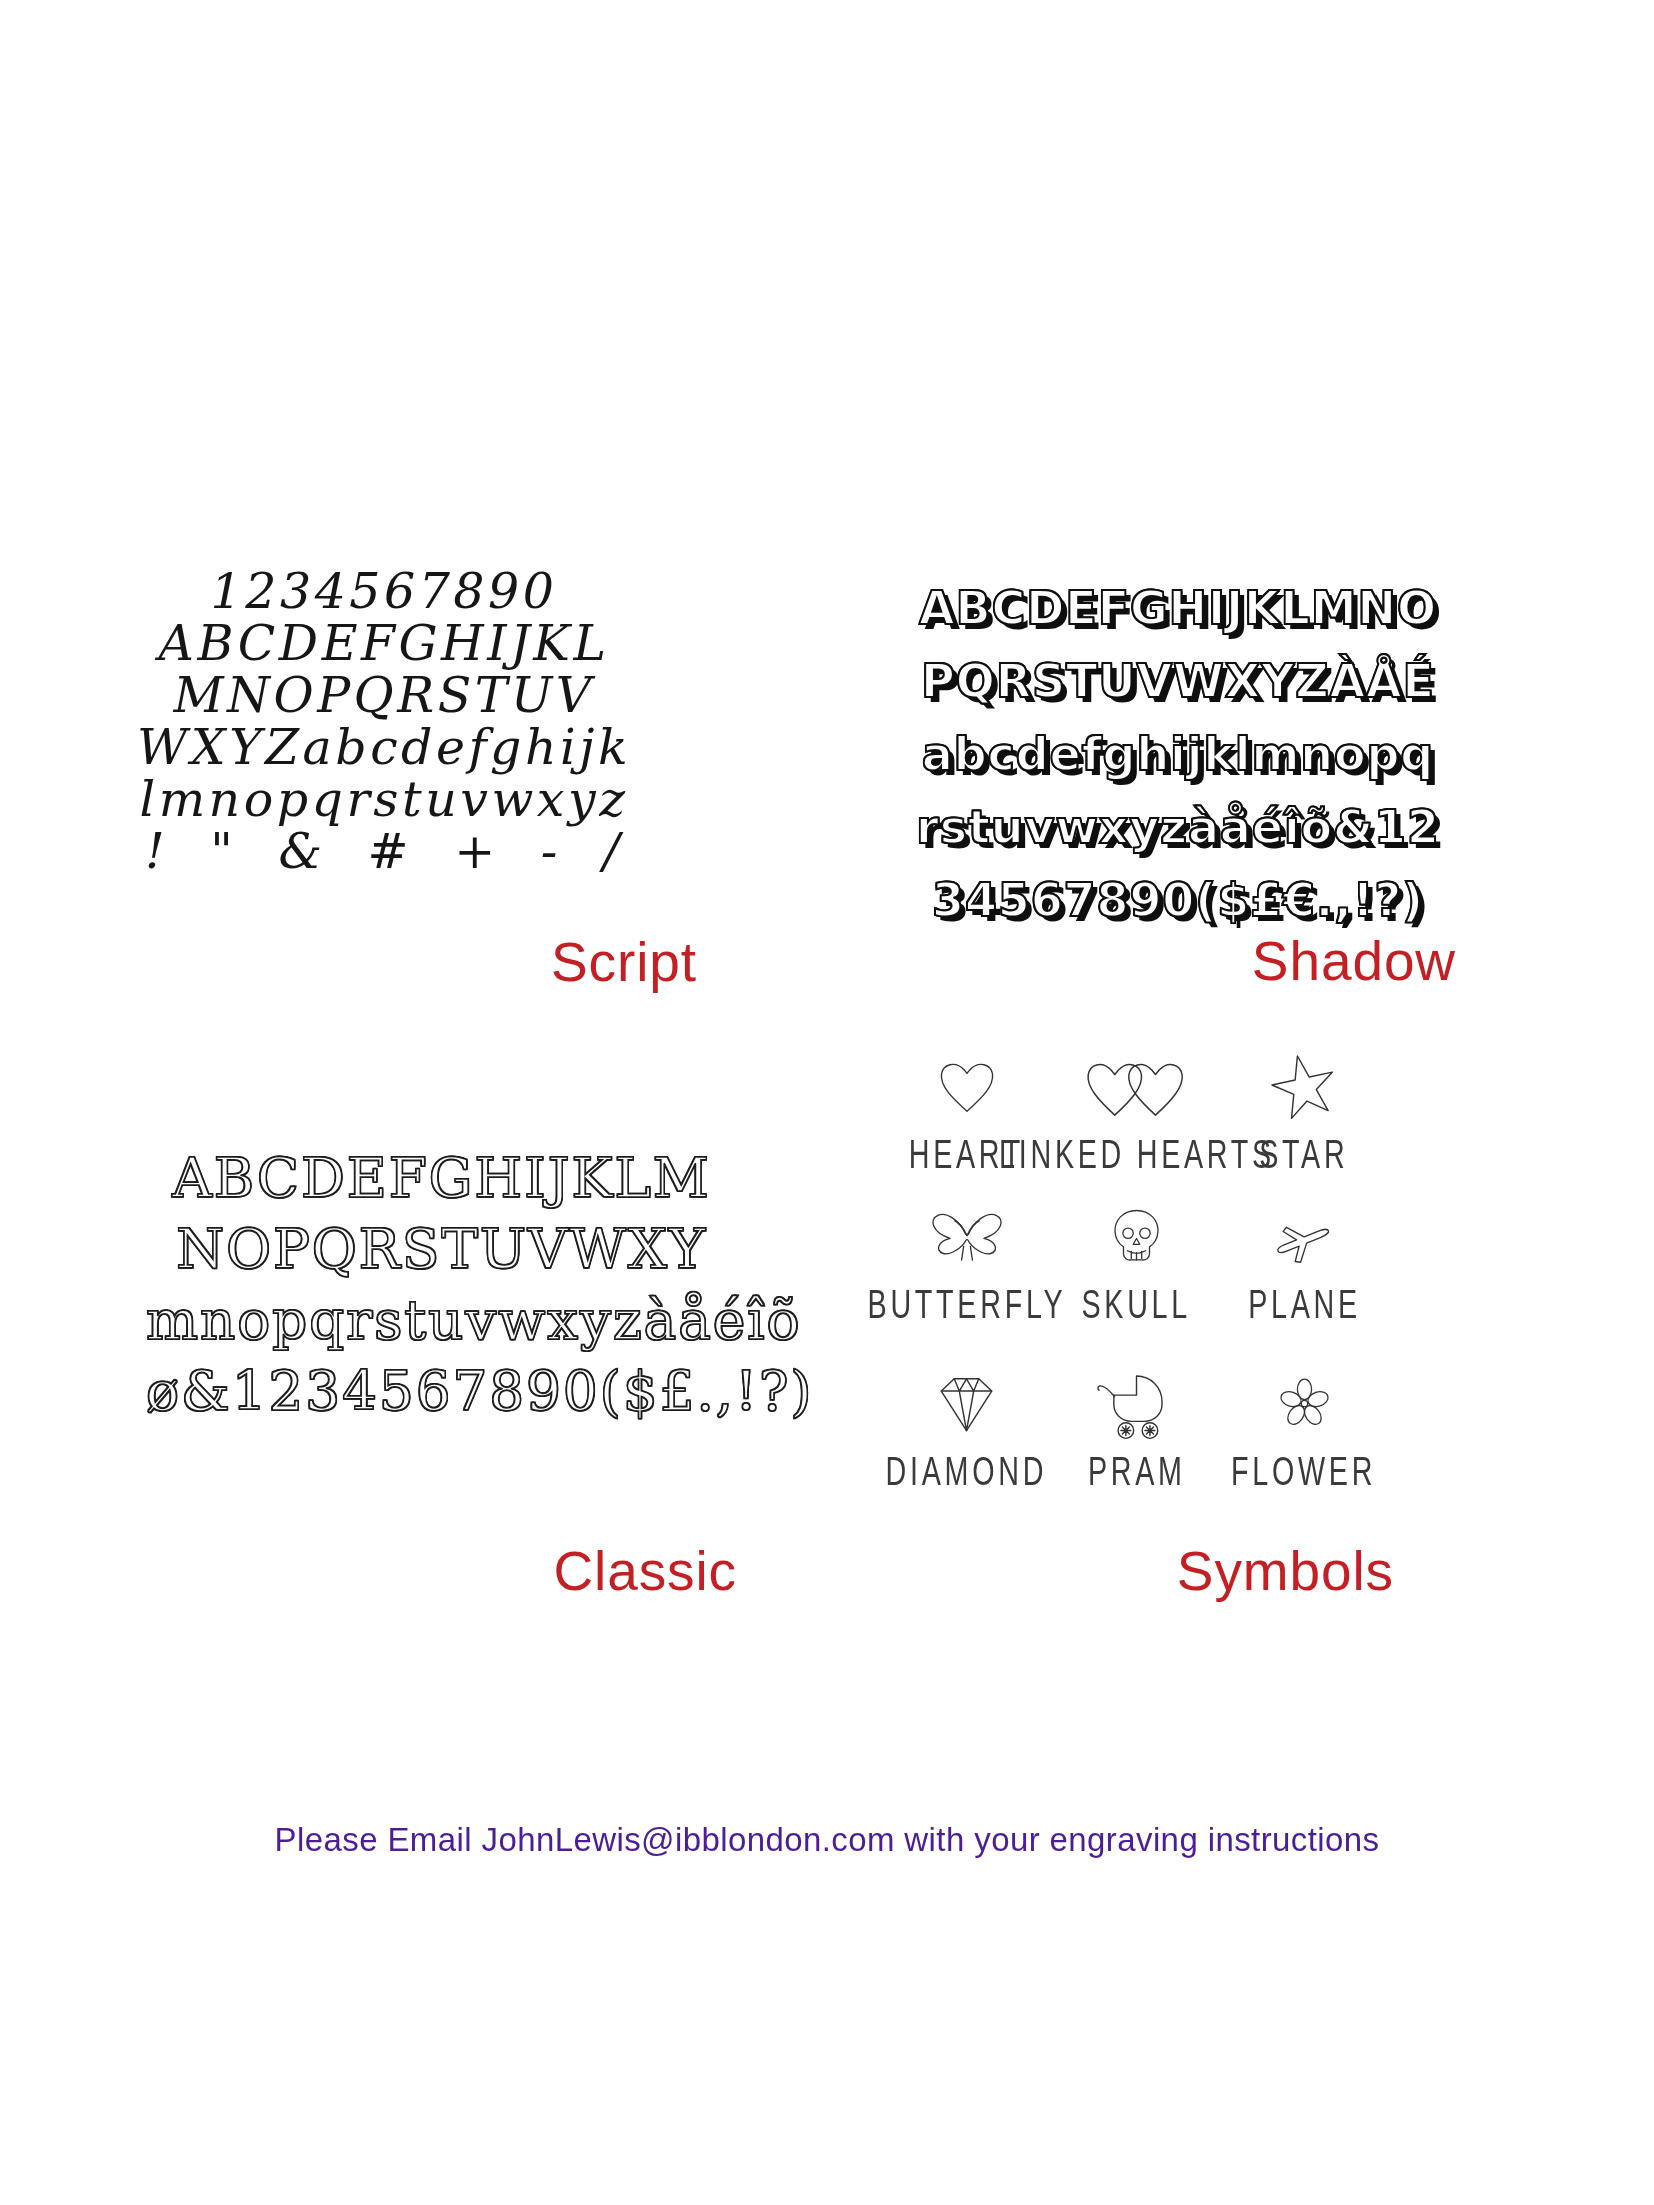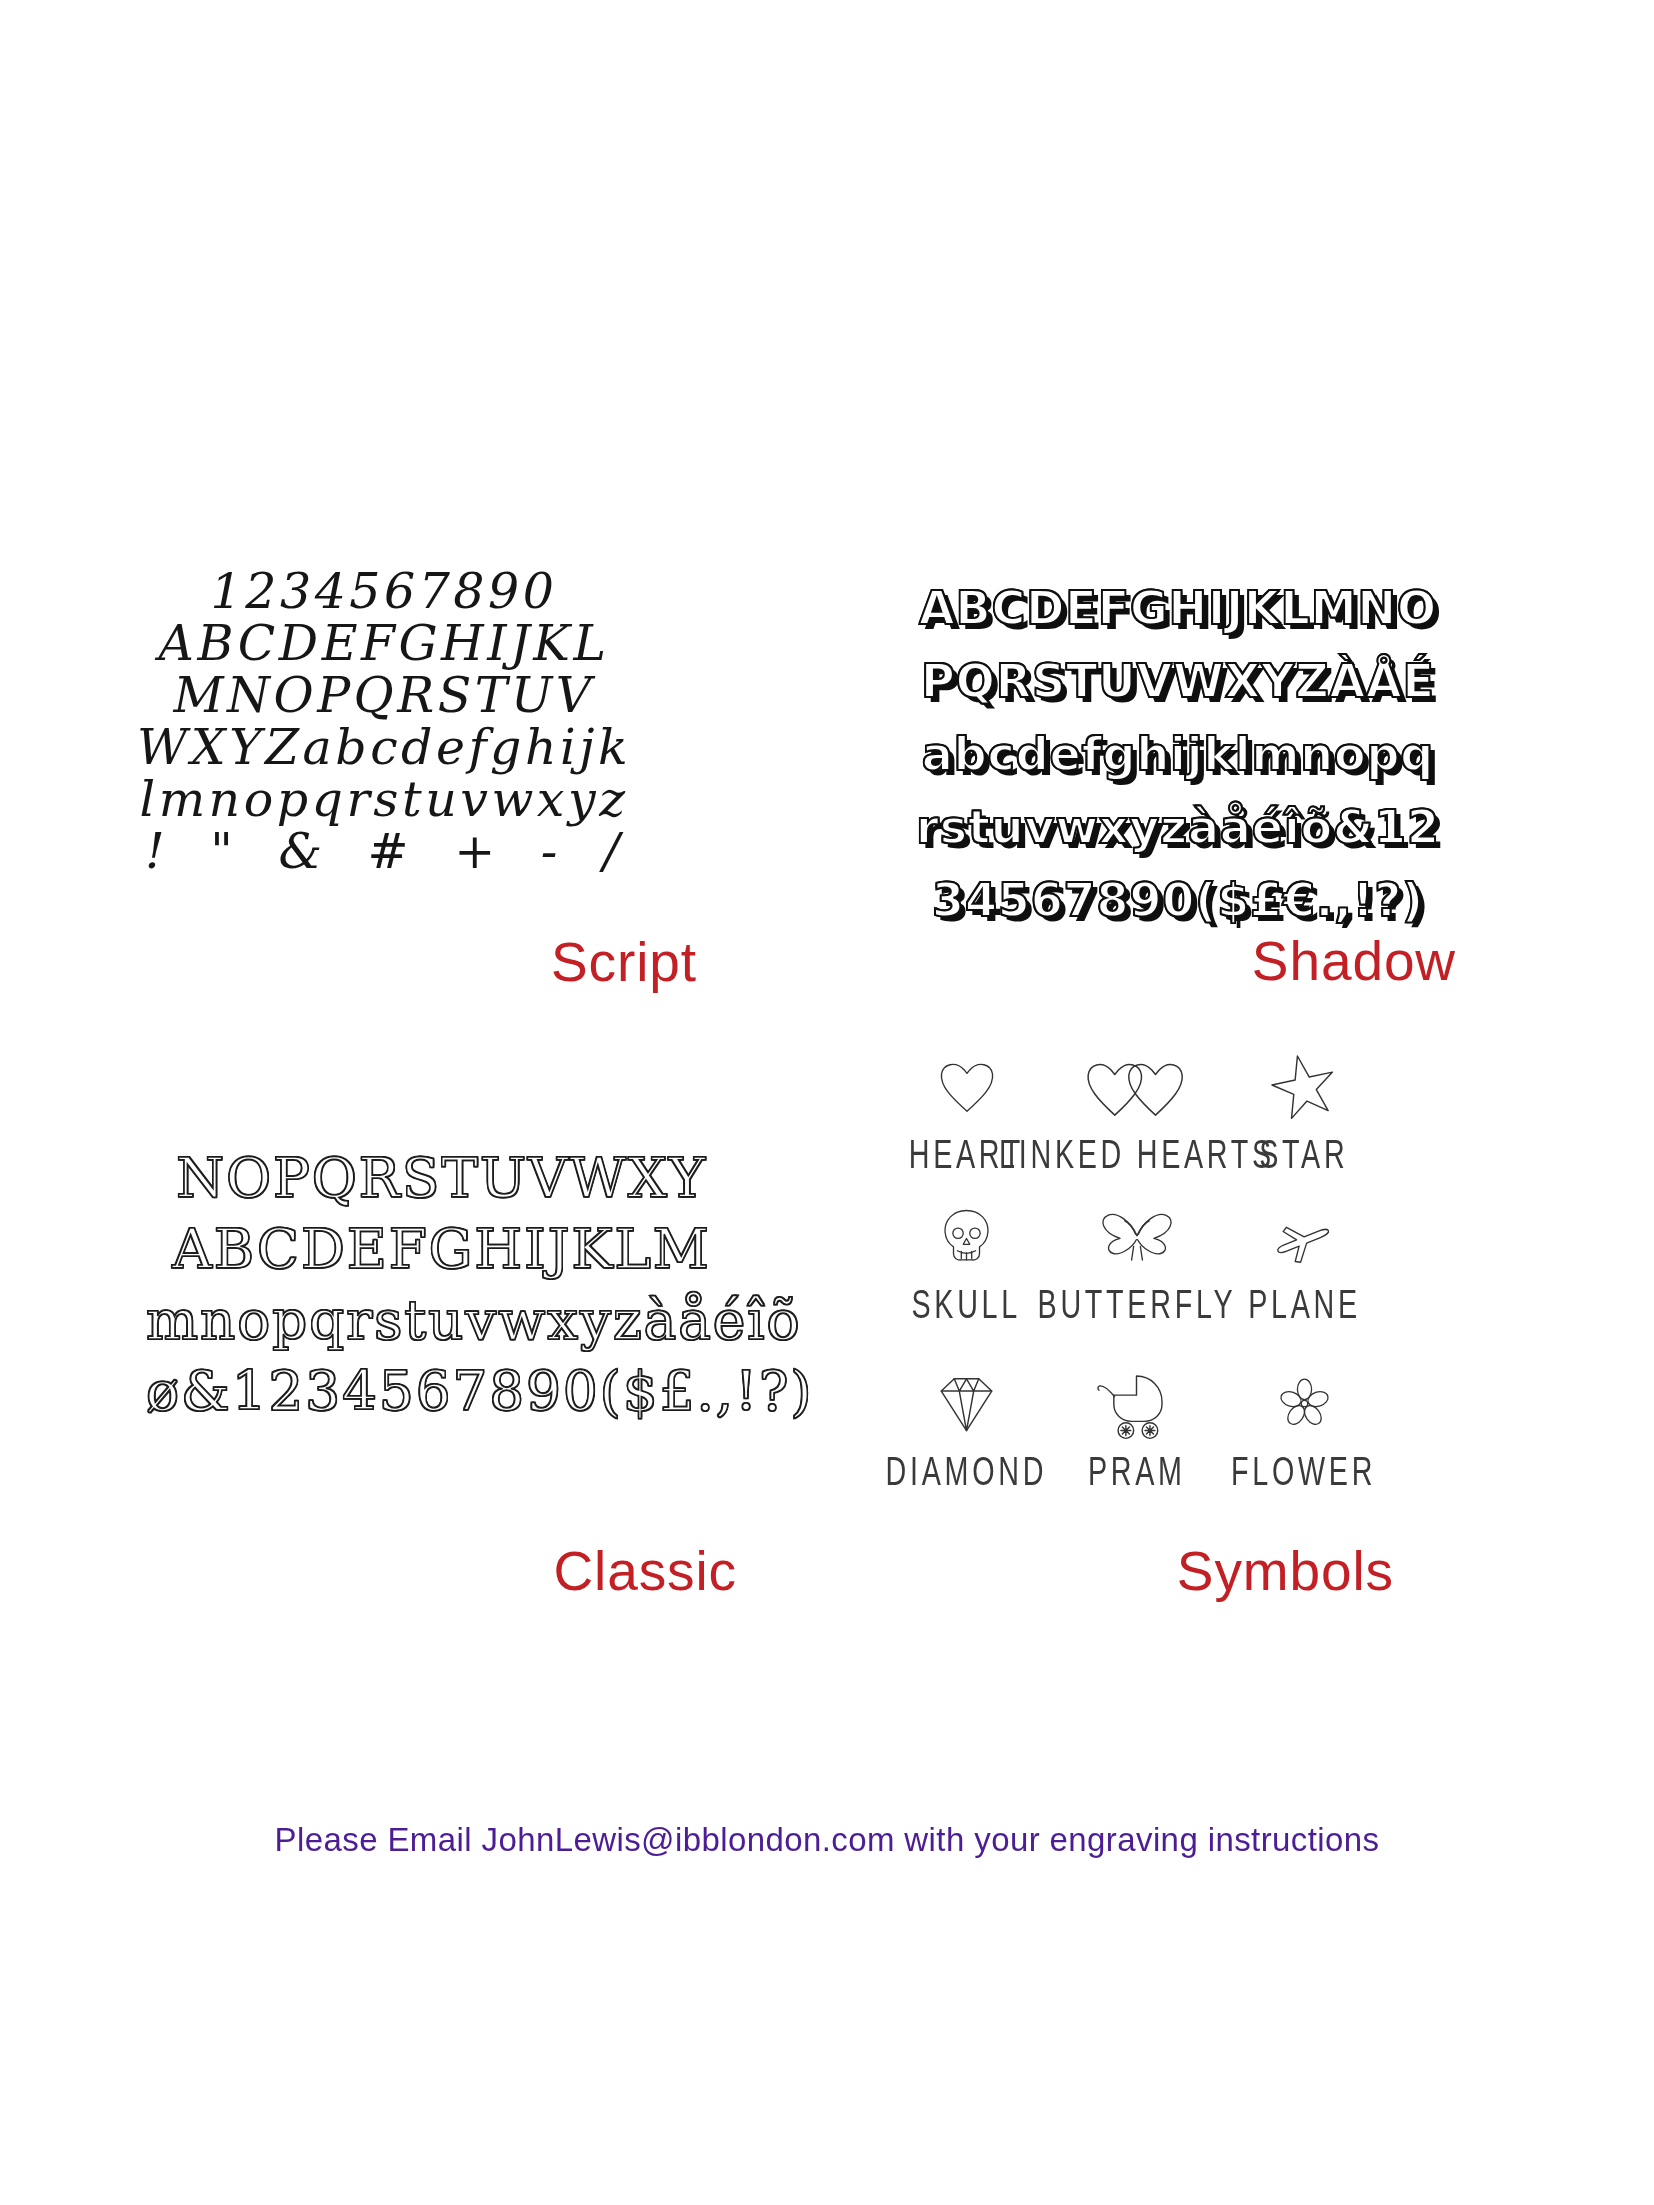--- a/index.html
+++ b/index.html
@@ -96,22 +96,22 @@
   <div class="abs shadow-text">
     <div class="line">ABCDEFGHIJKLMNO</div>
     <div class="line">PQRSTUVWXYZÀÅÉ</div>
     <div class="line">abcdefghijklmnopq</div>
     <div class="line">rstuvwxyzàåéîõ&amp;12</div>
     <div class="line">34567890($£€.,!?)</div>
   </div>
   <div class="abs section-label lbl-shadow">Shadow</div>
 
   <div class="abs classic-text">
+    <div class="line">ABCDEFGHIJKLM</div>
     <div class="line">NOPQRSTUVWXY</div>
-    <div class="line">ABCDEFGHIJKLM</div>
     <div class="line">mnopqrstuvwxyzàåéîõ</div>
     <div class="line">ø&amp;1234567890($£.,!?)</div>
   </div>
   <div class="abs section-label lbl-classic">Classic</div>
 
   <div class="abs sym-row row-1">
     <div class="sym-cell">
       <span class="sym-iconbox">
         <svg class="icon-svg" width="72" height="69" viewBox="0 0 100 100">
           <path d="M50,86 C29,67 11,50 13,32 C15,18 33,12 46,26 L50,31 L54,26 C67,12 85,18 87,32 C89,50 71,67 50,86 Z"></path>
@@ -132,42 +132,42 @@
       <span class="sym-iconbox">
         <svg class="icon-svg" width="74" height="72" viewBox="0 0 100 100">
           <polygon transform="rotate(-12 50 50)" points="50,6 60,38 93,38 66,57 76,89 50,70 24,89 34,57 7,38 40,38"></polygon>
         </svg>
       </span>
       <div class="sym-label">STAR</div>
     </div>
   </div>
 
   <div class="abs sym-row row-2">
+    <div class="sym-cell">
+      <span class="sym-iconbox">
+        <svg class="icon-svg" width="88" height="74" viewBox="0 0 130 100">
+          <path d="M65,48 C56,28 36,12 22,18 C8,24 14,44 40,52 C22,56 18,70 29,74 C40,78 58,66 64,54"></path>
+          <path d="M65,48 C74,28 94,12 108,18 C122,24 116,44 90,52 C108,56 112,70 101,74 C90,78 72,66 66,54"></path>
+          <path d="M63,46 C59,36 52,28 47,26 M67,46 C71,36 78,28 83,26"></path>
+          <path d="M60,64 L57,84 M70,64 L73,84"></path>
+        </svg>
+      </span>
+      <div class="sym-label">BUTTERFLY</div>
+    </div>
     <div class="sym-cell">
       <span class="sym-iconbox">
         <svg class="icon-svg" width="65" height="71" viewBox="0 0 100 100">
           <path d="M50,10 C29,10 16,25 17,43 C18,55 24,62 30,66 L30,77 C30,83 36,87 42,86 L58,86 C64,87 70,83 70,77 L70,66 C76,62 82,55 83,43 C84,25 71,10 50,10 Z"></path>
           <circle cx="37" cy="45" r="8"></circle>
           <circle cx="63" cy="45" r="8"></circle>
           <path d="M50,53 L45,62 L55,62 Z"></path>
           <path d="M36,72 C45,77 55,77 64,72 M42,73 L42,84 M50,75 L50,86 M58,73 L58,84"></path>
         </svg>
       </span>
       <div class="sym-label">SKULL</div>
-    </div>
-    <div class="sym-cell">
-      <span class="sym-iconbox">
-        <svg class="icon-svg" width="88" height="74" viewBox="0 0 130 100">
-          <path d="M65,48 C56,28 36,12 22,18 C8,24 14,44 40,52 C22,56 18,70 29,74 C40,78 58,66 64,54"></path>
-          <path d="M65,48 C74,28 94,12 108,18 C122,24 116,44 90,52 C108,56 112,70 101,74 C90,78 72,66 66,54"></path>
-          <path d="M63,46 C59,36 52,28 47,26 M67,46 C71,36 78,28 83,26"></path>
-          <path d="M60,64 L57,84 M70,64 L73,84"></path>
-        </svg>
-      </span>
-      <div class="sym-label">BUTTERFLY</div>
     </div>
     <div class="sym-cell">
       <span class="sym-iconbox">
         <svg class="icon-svg" width="78" height="74" viewBox="0 0 110 110">
           <g transform="rotate(-22 55 57)">
             <path d="M12,60 C12,57 17,55 24,55 L44,55 L30,36 L37,32 L56,55 L78,55 C86,55 93,57 93,60 C93,63 86,65 78,65 L56,65 L37,88 L30,84 L44,65 L24,65 C17,65 12,63 12,60 Z"></path>
           </g>
         </svg>
       </span>
       <div class="sym-label">PLANE</div>

